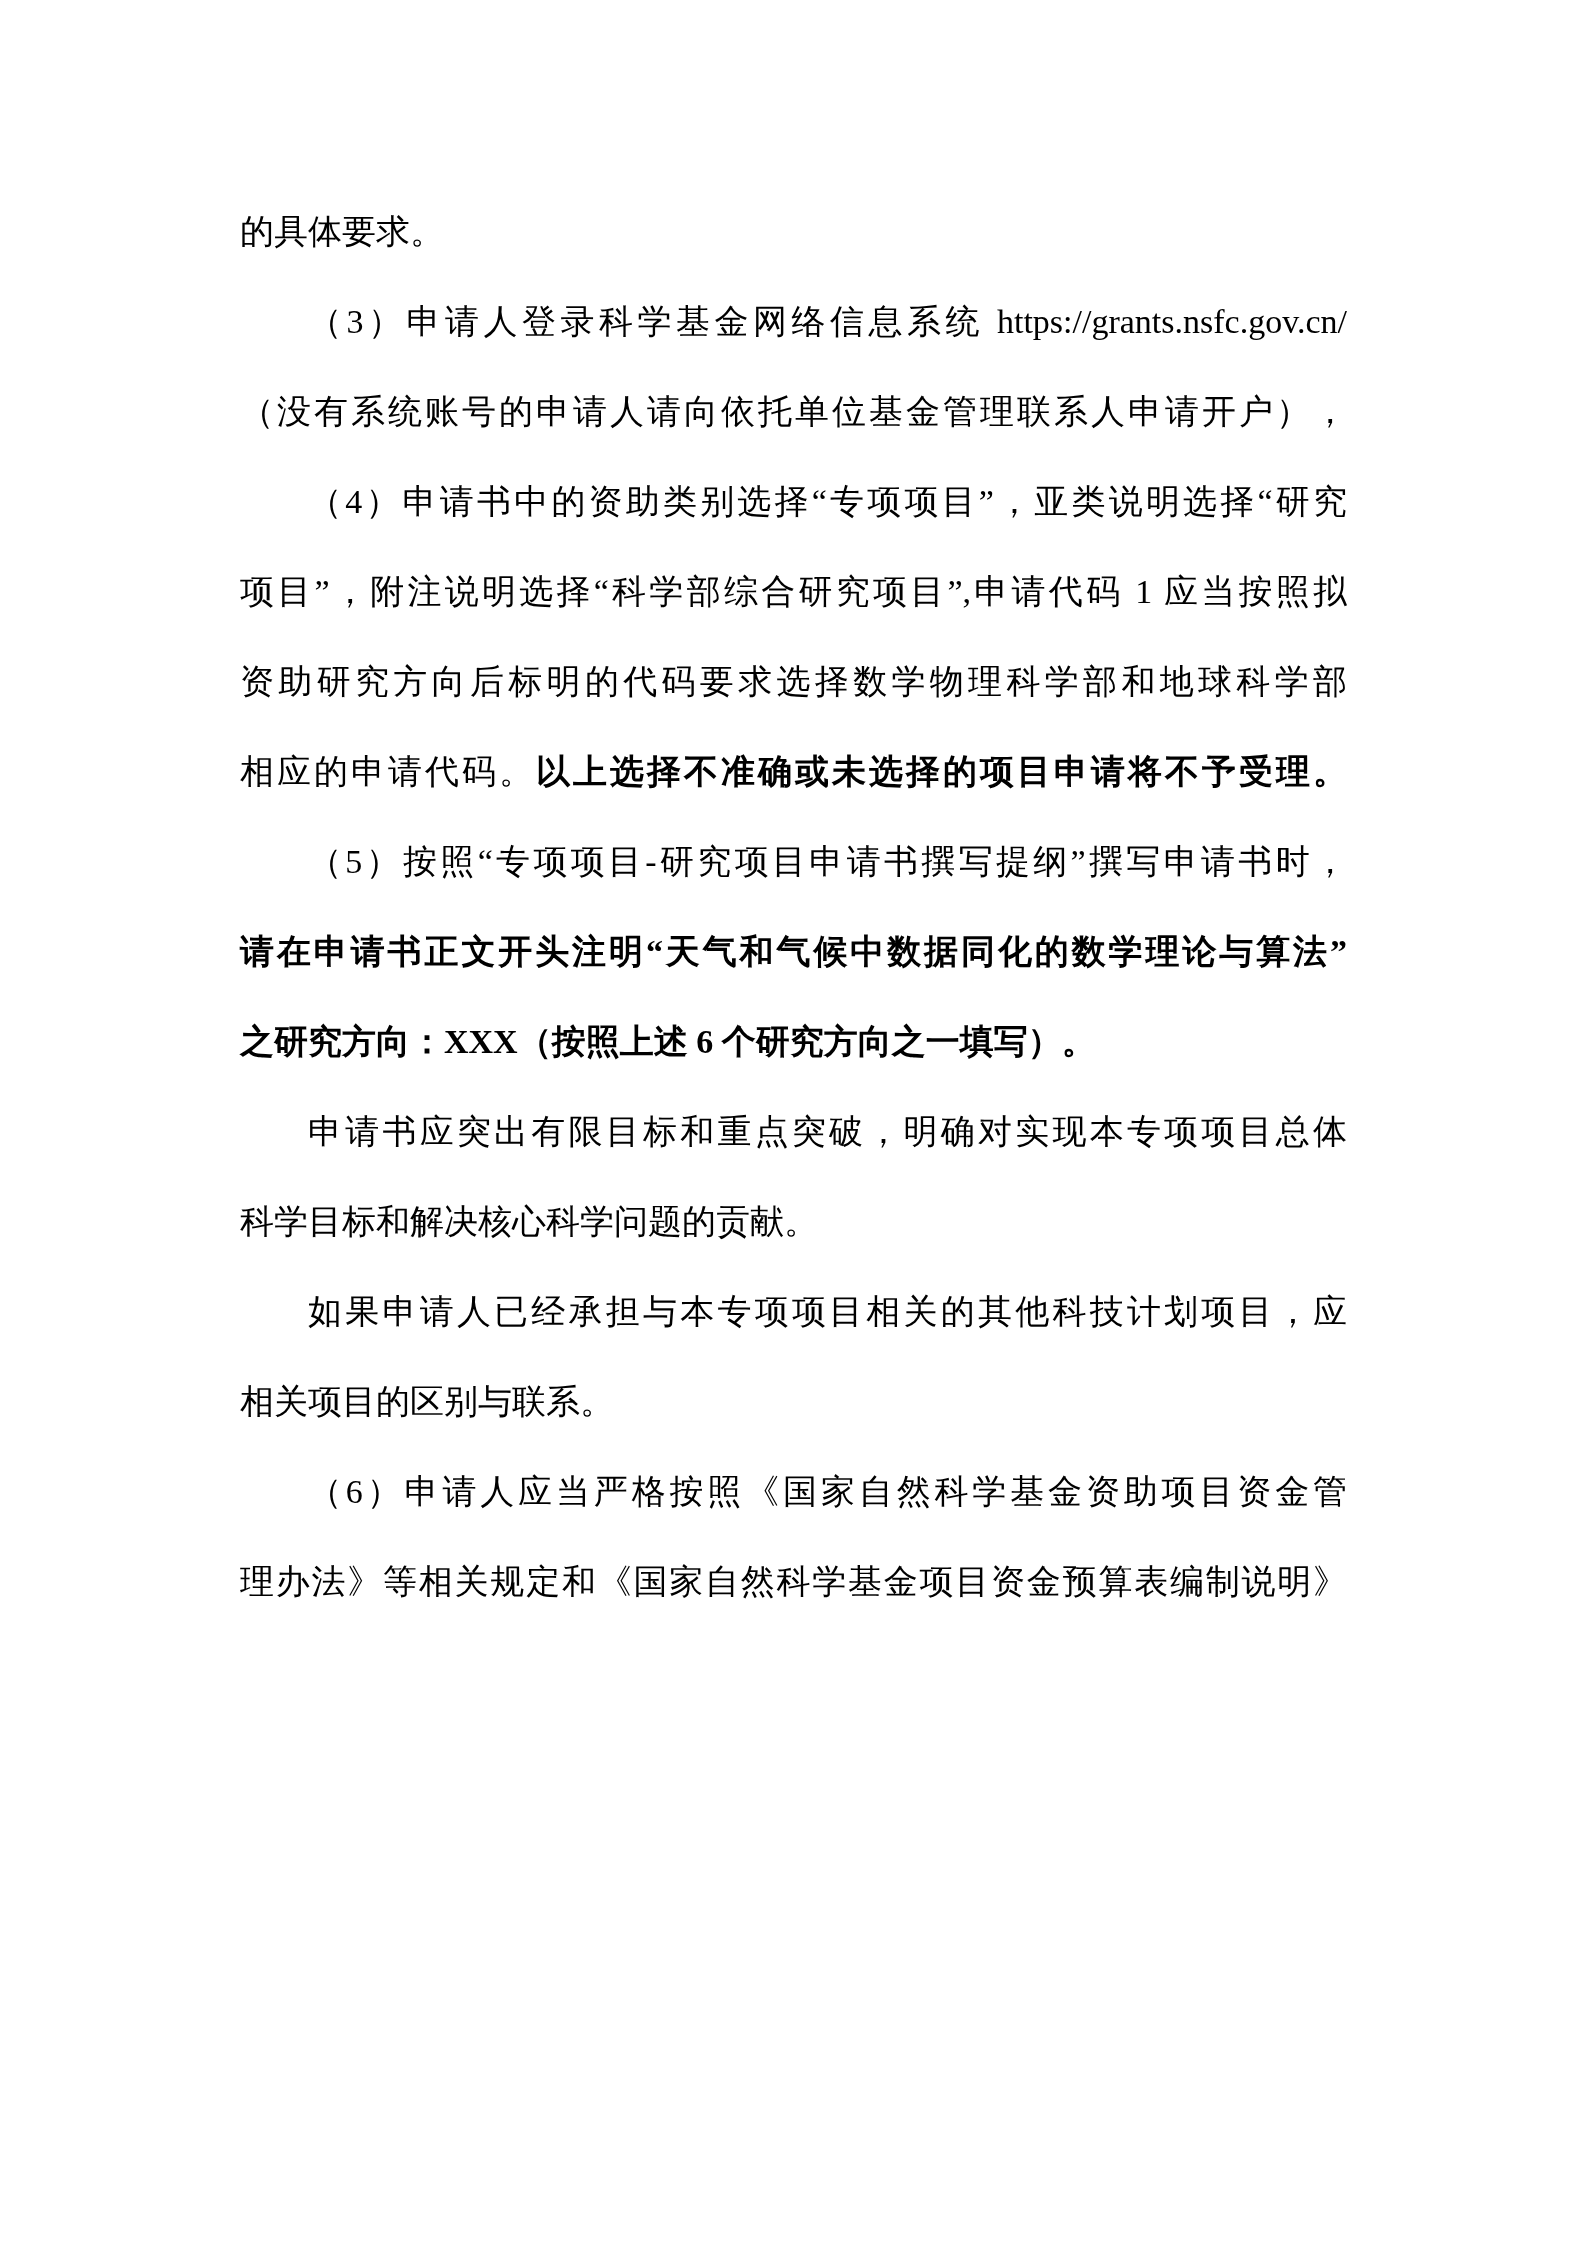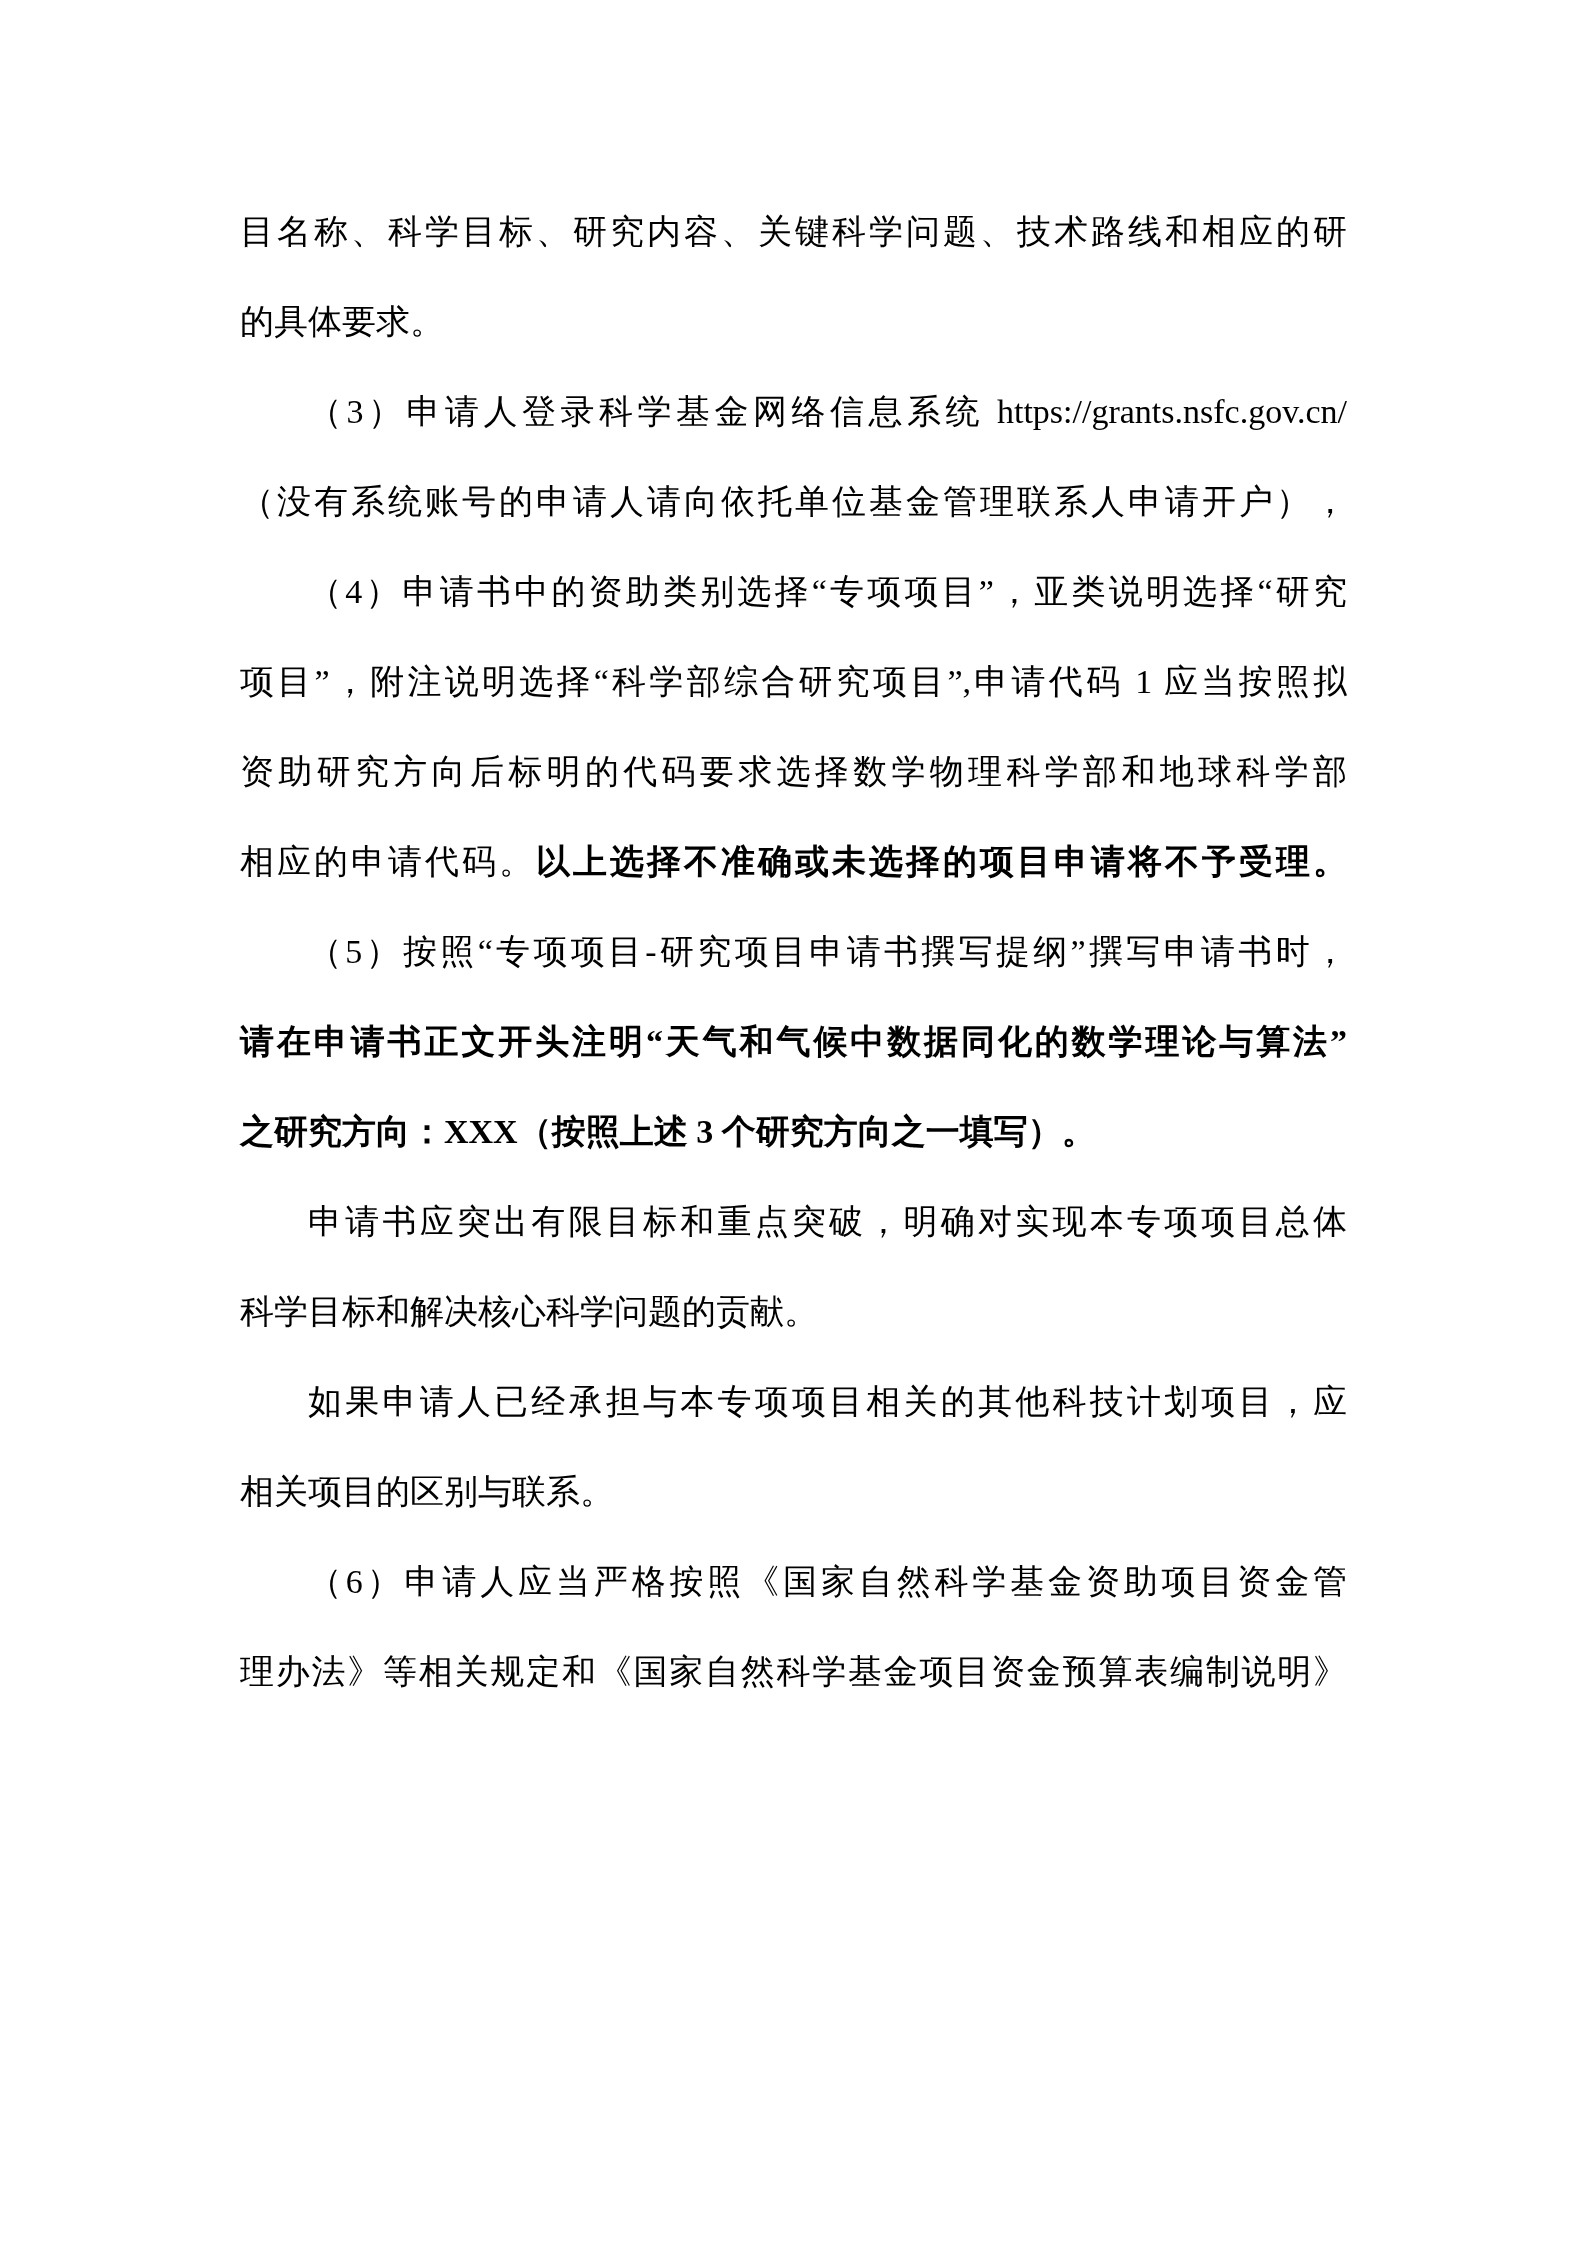--- a/index.html
+++ b/index.html
@@ -39,31 +39,30 @@
     font-family: Liberation Serif, serif;
   }
   .seg { font-weight: normal; }
   .seg.bold { font-weight: 700; }
 </style>
 </head>
 <body>
 
 <div class="page">
   <div class="text-block">
-      <div class="line full"><span class="seg">目名称、科学目标、研究内容、关键科学问题、技术路线和相应的研</span></div>
       <div class="line"><span class="seg">的具体要求。</span></div>
       <div class="line full indent"><span class="seg">（3）申请人登录科学基金网络信息系统 https://grants.nsfc.gov.cn/</span></div>
       <div class="line full"><span class="seg">（没有系统账号的申请人请向依托单位基金管理联系人申请开户），</span></div>
       <div class="line full indent"><span class="seg">（4）申请书中的资助类别选择“专项项目”，亚类说明选择“研究</span></div>
       <div class="line full"><span class="seg">项目”，附注说明选择“科学部综合研究项目”,申请代码 1 应当按照拟</span></div>
       <div class="line full"><span class="seg">资助研究方向后标明的代码要求选择数学物理科学部和地球科学部</span></div>
       <div class="line full"><span class="seg">相应的申请代码。</span><span class="seg bold">以上选择不准确或未选择的项目申请将不予受理。</span></div>
       <div class="line full indent"><span class="seg">（5）按照“专项项目-研究项目申请书撰写提纲”撰写申请书时，</span></div>
       <div class="line full"><span class="seg bold">请在申请书正文开头注明“天气和气候中数据同化的数学理论与算法”</span></div>
-      <div class="line"><span class="seg bold">之研究方向：XXX（按照上述 3 个研究方向之一填写）。</span></div>
+      <div class="line"><span class="seg bold">之研究方向：XXX（按照上述 6 个研究方向之一填写）。</span></div>
       <div class="line full indent"><span class="seg">申请书应突出有限目标和重点突破，明确对实现本专项项目总体</span></div>
       <div class="line"><span class="seg">科学目标和解决核心科学问题的贡献。</span></div>
       <div class="line full indent"><span class="seg">如果申请人已经承担与本专项项目相关的其他科技计划项目，应</span></div>
       <div class="line"><span class="seg">相关项目的区别与联系。</span></div>
       <div class="line full indent"><span class="seg">（6）申请人应当严格按照《国家自然科学基金资助项目资金管</span></div>
       <div class="line full"><span class="seg">理办法》等相关规定和《国家自然科学基金项目资金预算表编制说明》</span></div>
     </div>
 </div>
 
 </body></html>

